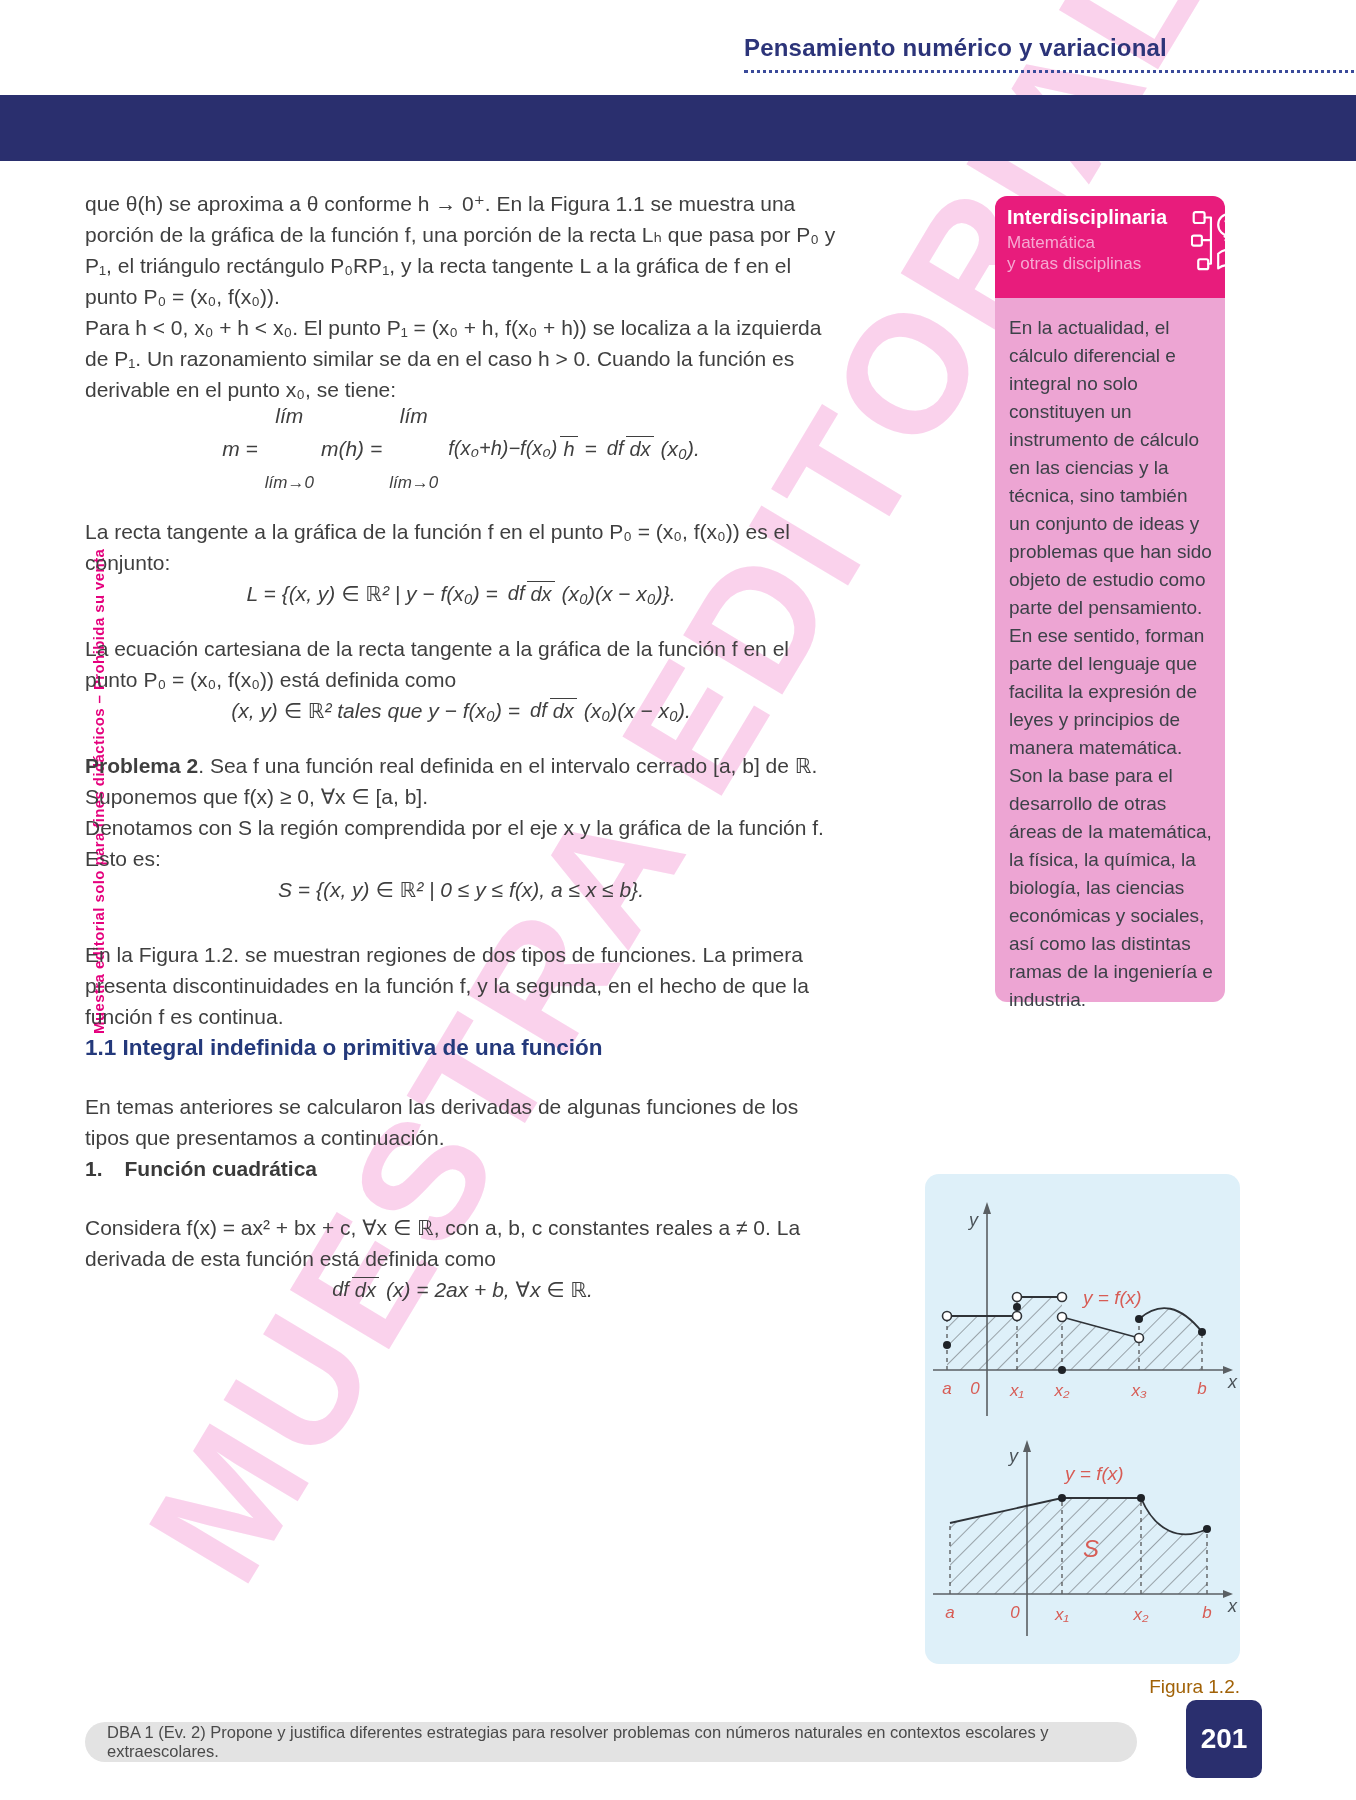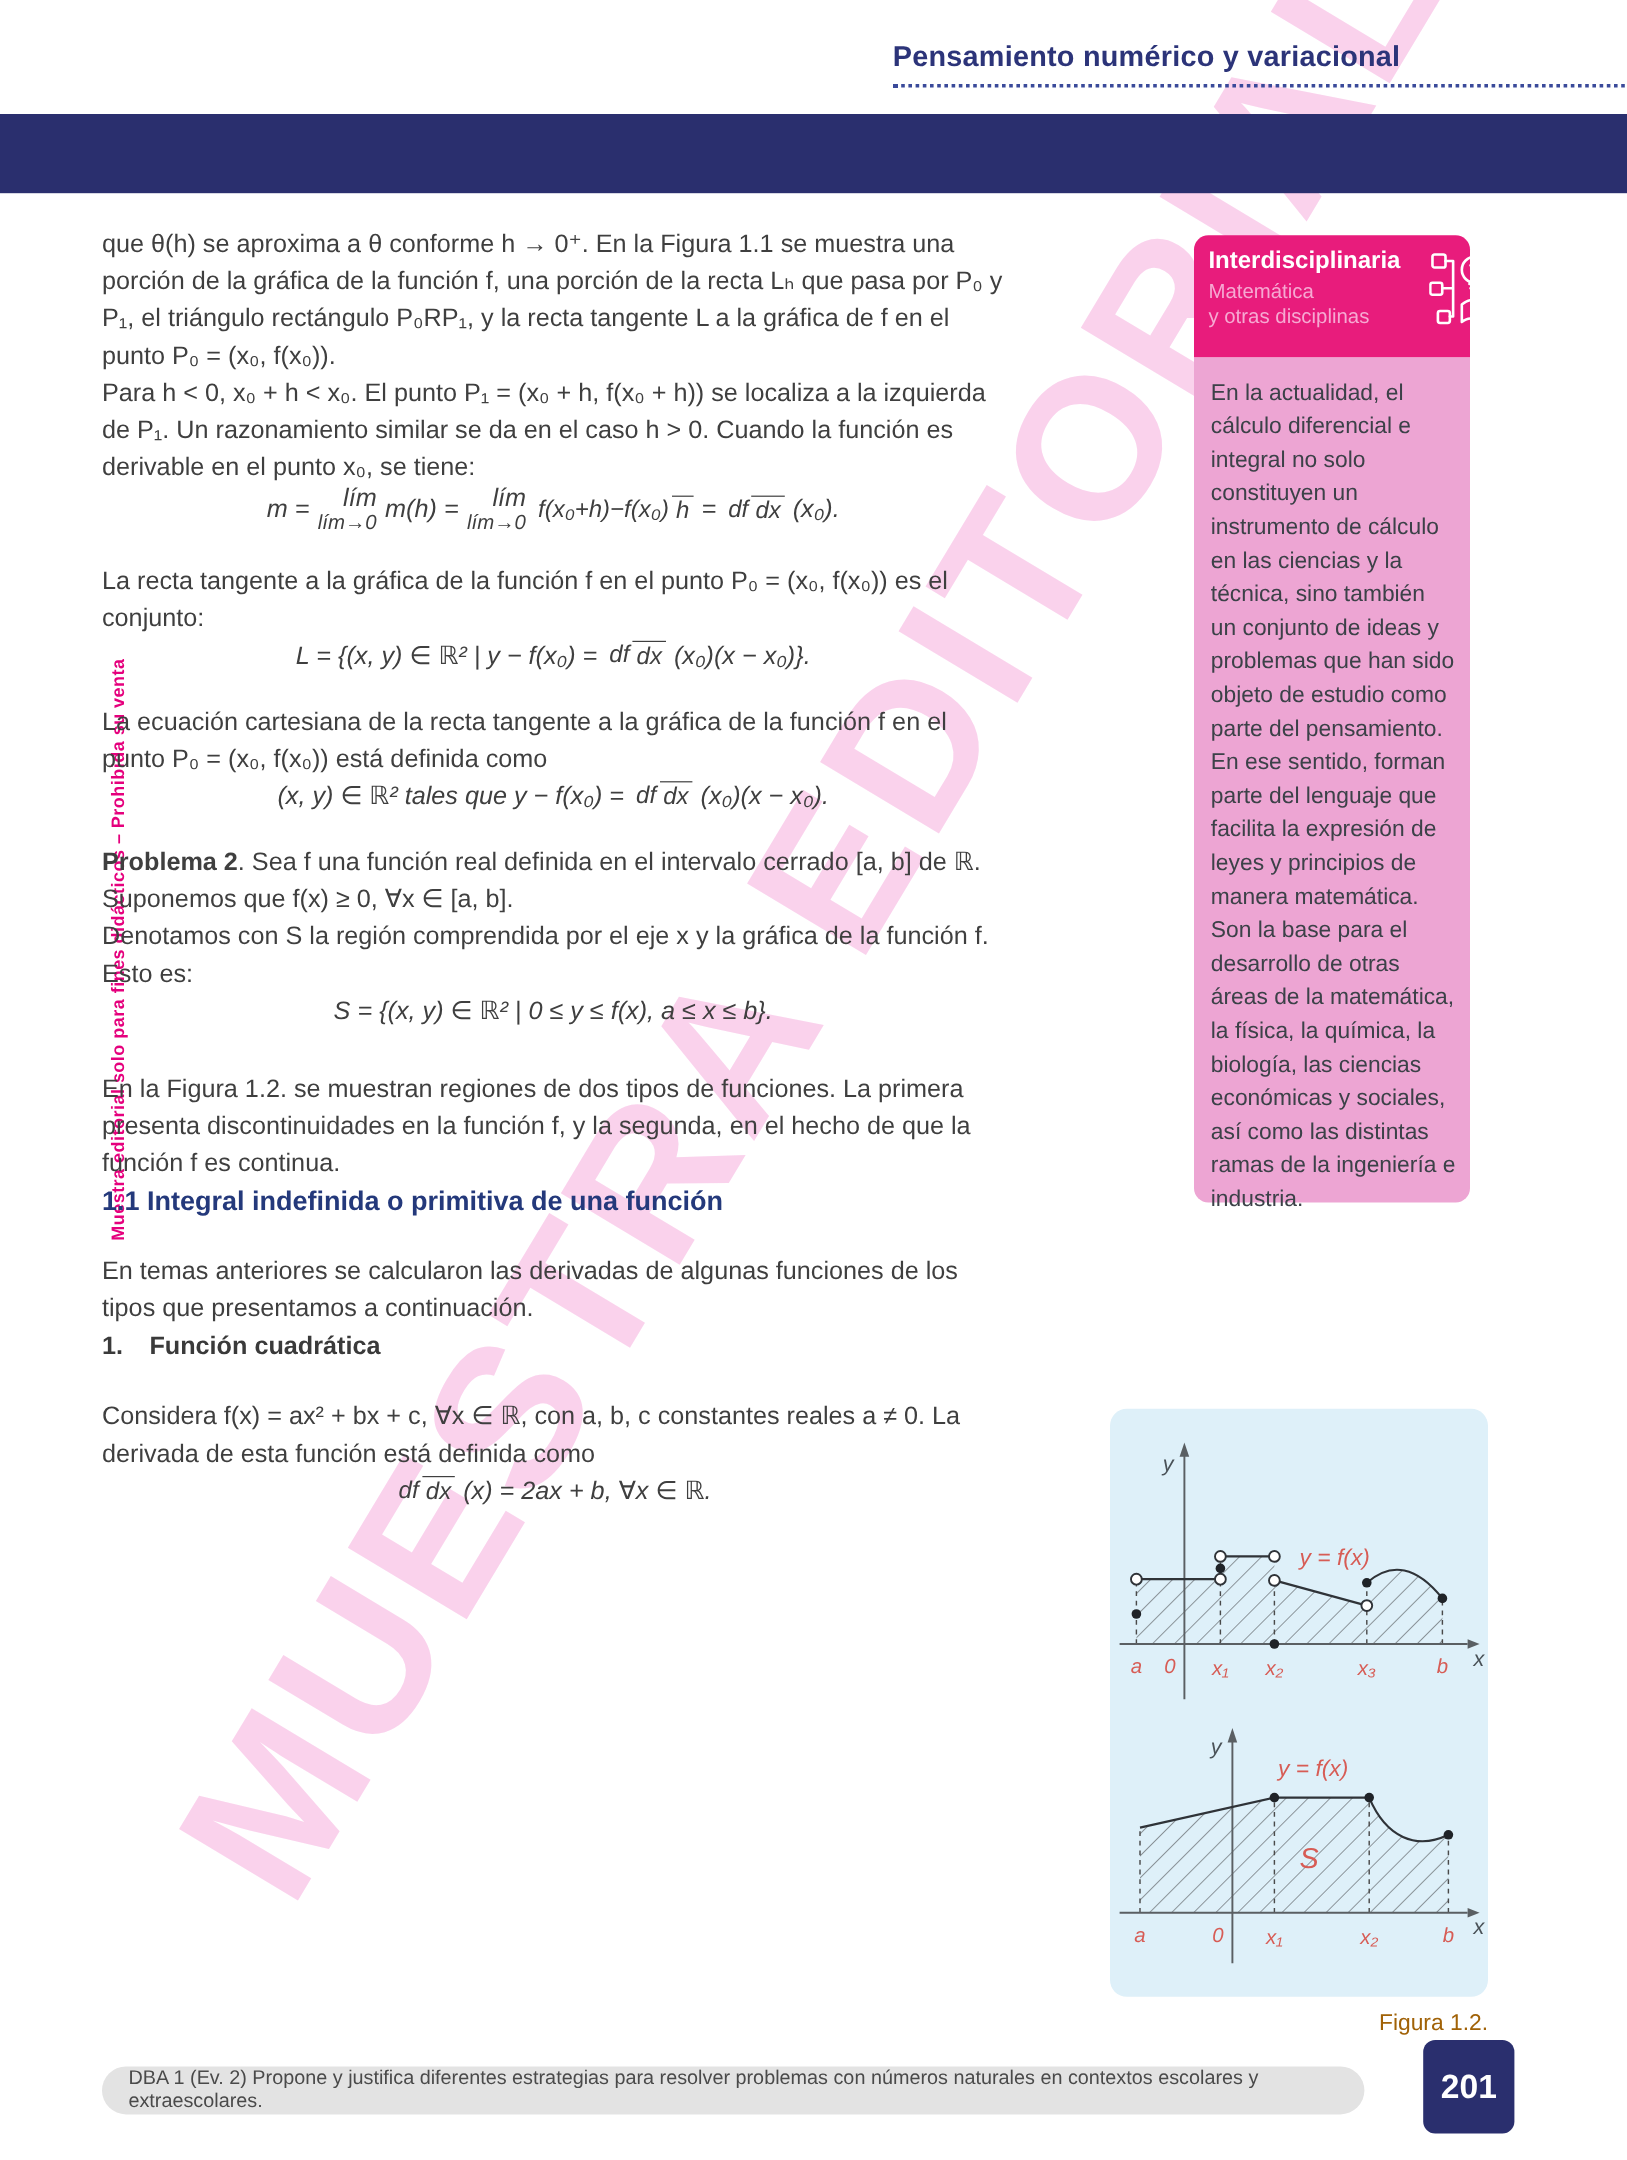--- a/index.html
+++ b/index.html
@@ -33,21 +33,21 @@
   .p-indent { margin-left:85px; }
   .p-list-indent { margin-left:37px; }
   .mb40{margin-bottom:40px;} .mb34{margin-bottom:34px;} .mb30{margin-bottom:30px;} .mb28{margin-bottom:28px;}
   .mb26{margin-bottom:26px;} .mb24{margin-bottom:24px;} .mb22{margin-bottom:22px;} .mb16{margin-bottom:16px;} .mb14{margin-bottom:14px;}
 
   .section-h { font-size:22.5px; font-weight:bold; color:#24397b; }
 
   .formula { display:flex; justify-content:center; align-items:center; gap:7px;
     font-style:italic; color:#3f3f3f; }
   .formula-line { text-align:center; font-style:italic; }
-  .lim { display:inline-flex; flex-direction:column; align-items:flex-end; line-height:1.05; }
+  .lim { display:inline-flex; flex-direction:column; align-items:center; line-height:1.05;gap:47px; }
   .lim .sub { font-size:17px; }
   .frac { display:inline-flex; flex-direction:row; align-items:center; line-height:1.12; font-size:20px; }
   .frac .den { border-top:1.6px solid #3f3f3f; padding:1px 3px 0 3px; }
   .frac .num { padding:0 3px; }
 
   .list-item { display:flex; gap:22px; font-weight:bold; color:#3a3a3a; }
 
   
   .sb-head { position:absolute; left:995px; top:196px; width:230px; height:102px;
     background:#e81c7c; border-radius:12px 12px 0 0; z-index:3;

